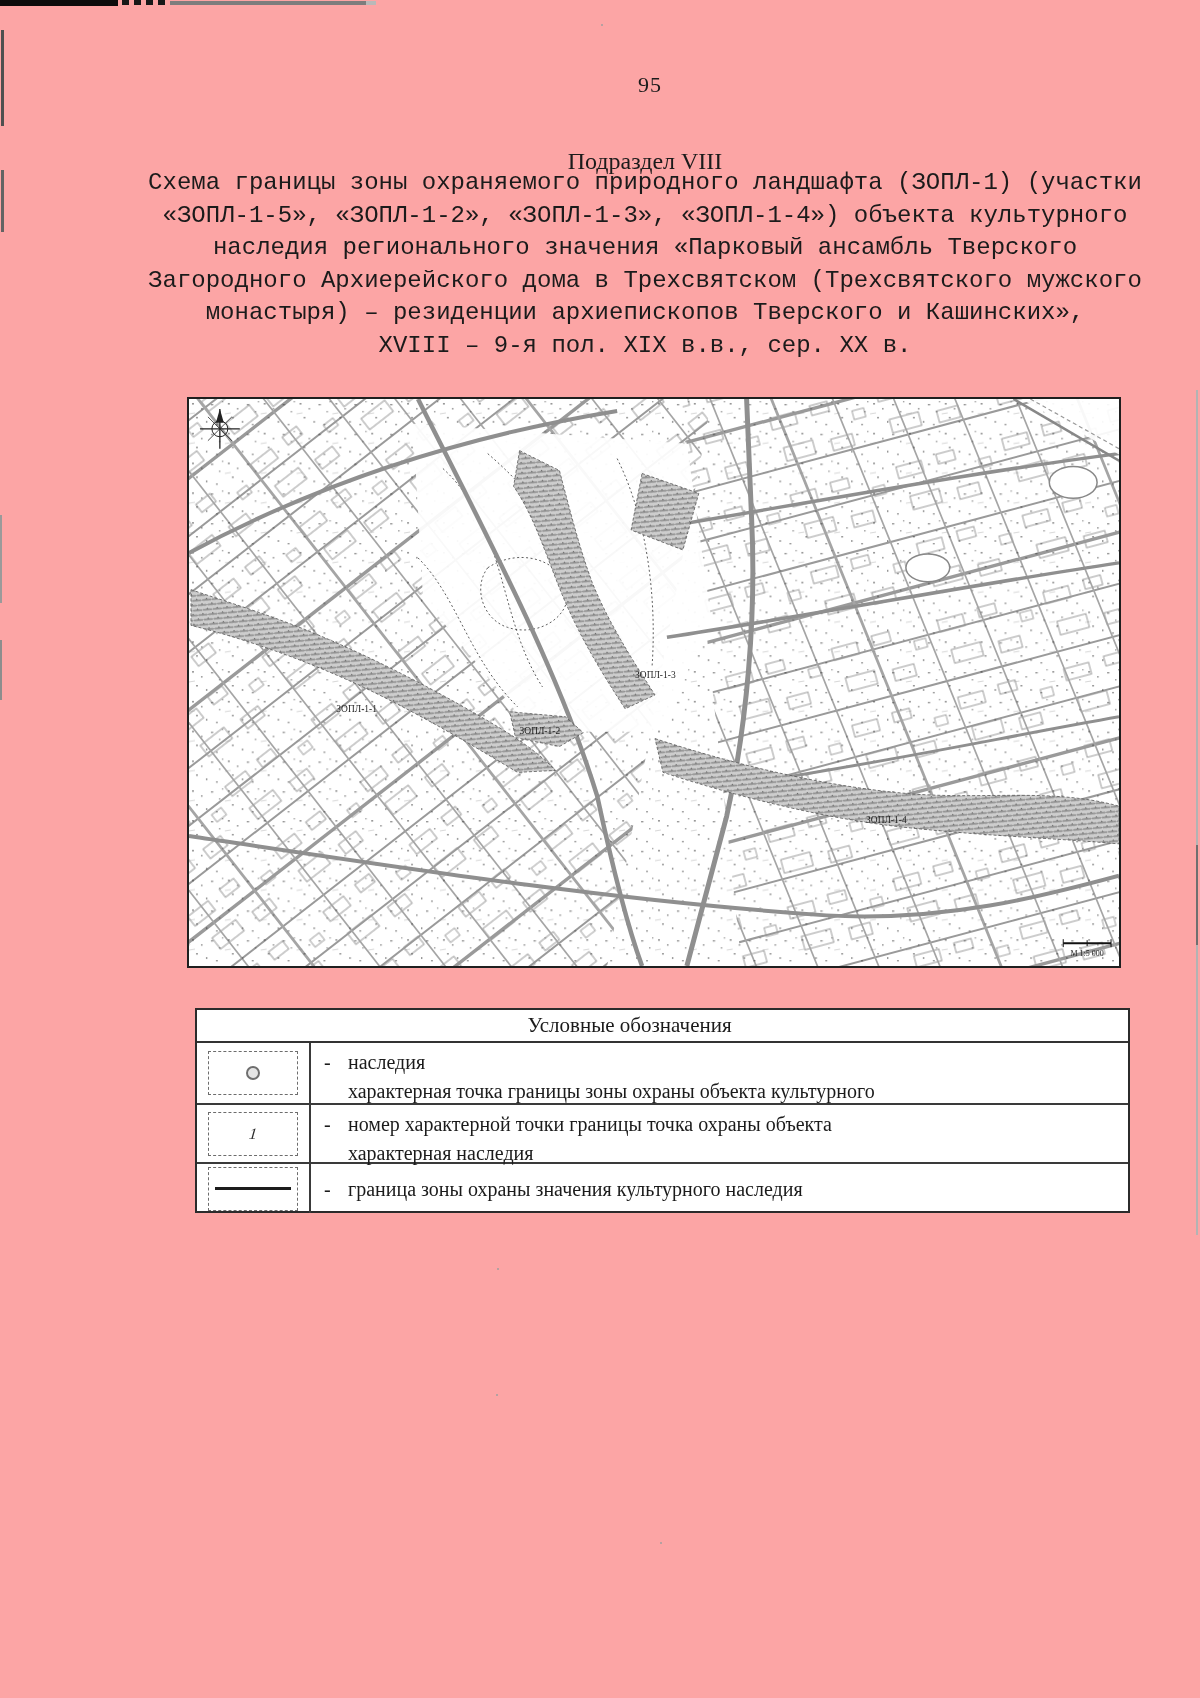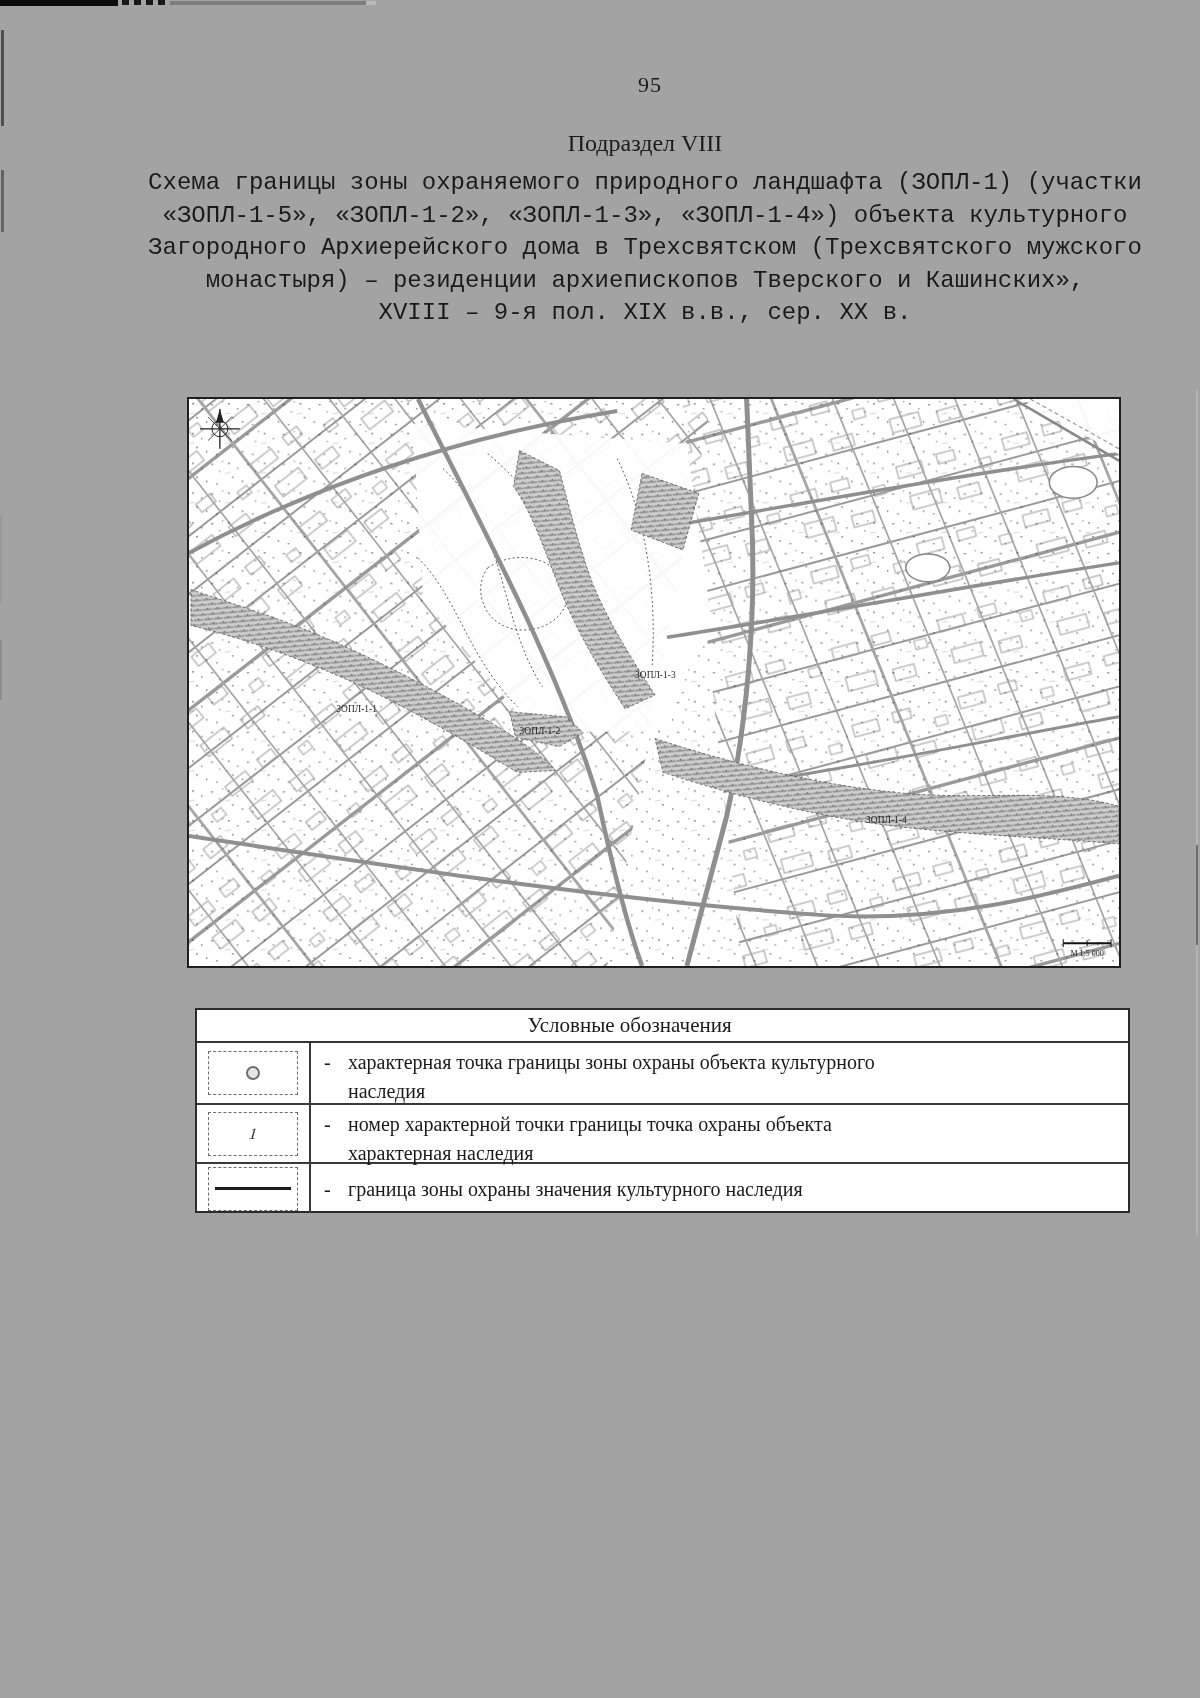--- a/index.html
+++ b/index.html
@@ -1,37 +1,37 @@
 <!DOCTYPE html>
 <html><head>
 <meta charset="utf-8">
 <style>
   html,body{margin:0;padding:0;background:#ffffff;}
-  #page{position:relative;width:1200px;height:1698px;background:#a3a3a3;overflow:hidden;
+  #page{position:relative;width:1200px;height:1698px;background:#fca5a5;overflow:hidden;
         font-family:"Liberation Serif", serif;color:#1b1b1b;}
 
   
   .art{position:absolute;}
   #art-top-black{left:0;top:0;width:118px;height:6px;background:#0d0d0d;}
   #art-top-dash{left:122px;top:0;width:48px;height:5px;
     background:repeating-linear-gradient(90deg,#181818 0 7px,transparent 7px 12px);}
   #art-top-gray{left:170px;top:1px;width:196px;height:4px;background:#7d7d7d;}
   #art-top-fade{left:366px;top:1px;width:10px;height:4px;background:#b9b9b9;}
   #art-left-1{left:1px;top:30px;width:3px;height:96px;background:#4f4f4f;}
   #art-left-2{left:1px;top:170px;width:3px;height:62px;background:#636363;}
   #art-left-3{left:0;top:515px;width:2px;height:88px;background:#9a9a9a;}
   #art-left-4{left:0;top:640px;width:2px;height:60px;background:#8d8d8d;}
   #art-right-line{left:1196px;top:390px;width:2px;height:845px;background:#b3b3b3;}
   #art-right-dark{left:1196px;top:845px;width:2px;height:100px;background:#6f6f6f;}
   .noise{position:absolute;width:2px;height:2px;background:#9f9f9f;border-radius:50%;}
 
   
   #page-number{position:absolute;left:0;top:72px;width:1300px;text-align:center;
     font-size:22px;letter-spacing:1px;}
-  #subsection-title{position:absolute;left:145px;top:130px;width:1000px;text-align:center;
+  #subsection-title{position:absolute;left:145px;top:148px;width:1000px;text-align:center;
     font-size:24px;}
   #doc-title{position:absolute;left:140px;top:167px;width:1010px;text-align:center;
     font-size:24px;line-height:32.5px;font-family:Liberation Mono, monospace;}
 
   
   #map-frame{position:absolute;left:187px;top:397px;width:934px;height:571px;
     border:2px solid #1f1f1f;box-sizing:border-box;background:#fff;}
   #map-frame svg{display:block;width:100%;height:100%;}
 
   
@@ -73,20 +73,21 @@
   <div class="noise" style="left:601px;top:24px;"></div>
   <div class="noise" style="left:496px;top:1394px;"></div>
   <div class="noise" style="left:660px;top:1542px;"></div>
   <div class="noise" style="left:497px;top:1268px;"></div>
 
   <div id="page-number">95</div>
   <div id="subsection-title">Подраздел VIII</div>
   <div id="doc-title">
     <div>Схема границы зоны охраняемого природного ландшафта (ЗОПЛ-1) (участки</div>
     <div>«ЗОПЛ-1-5», «ЗОПЛ-1-2», «ЗОПЛ-1-3», «ЗОПЛ-1-4») объекта культурного</div>
+    <div>наследия регионального значения «Парковый ансамбль Тверского</div>
     <div>Загородного Архиерейского дома в Трехсвятском (Трехсвятского мужского</div>
     <div>монастыря) – резиденции архиепископов Тверского и Кашинских»,</div>
     <div>XVIII – 9-я пол. XIX в.в., сер. XX в.</div>
   </div>
 
   <div id="map-frame">
     <svg viewBox="0 0 934 571" preserveAspectRatio="none">
       <defs>
         <clipPath id="clipMap">
             <rect x="0" y="0" width="934" height="571"></rect>
@@ -403,22 +404,22 @@
 
     <div class="lrow" id="lrow-1">
       <div class="lrow-sym">
         <div class="symbox">
           <span class="sym-point"></span>
         </div>
       </div>
       <div class="lrow-text">
         <span class="dash">-</span>
         <div class="llines">
+          <div>наследия</div>
           <div>характерная точка границы зоны охраны объекта культурного</div>
-          <div>наследия</div>
         </div>
       </div>
     </div>
 
     <div class="lrow" id="lrow-2">
       <div class="lrow-sym">
         <div class="symbox">
           <span class="sym-num">1</span>
         </div>
       </div>

